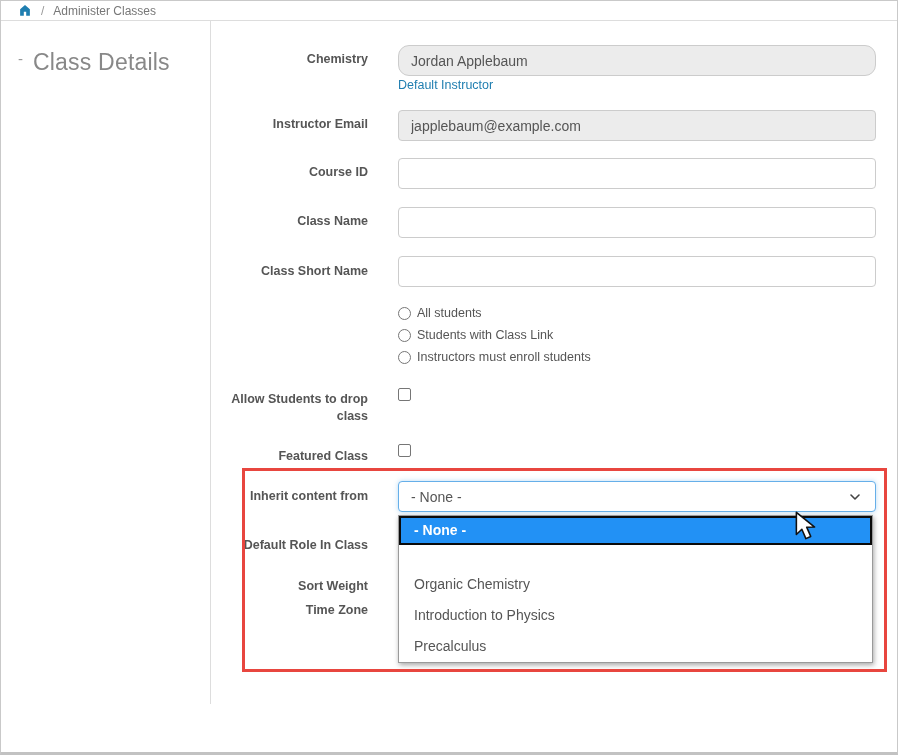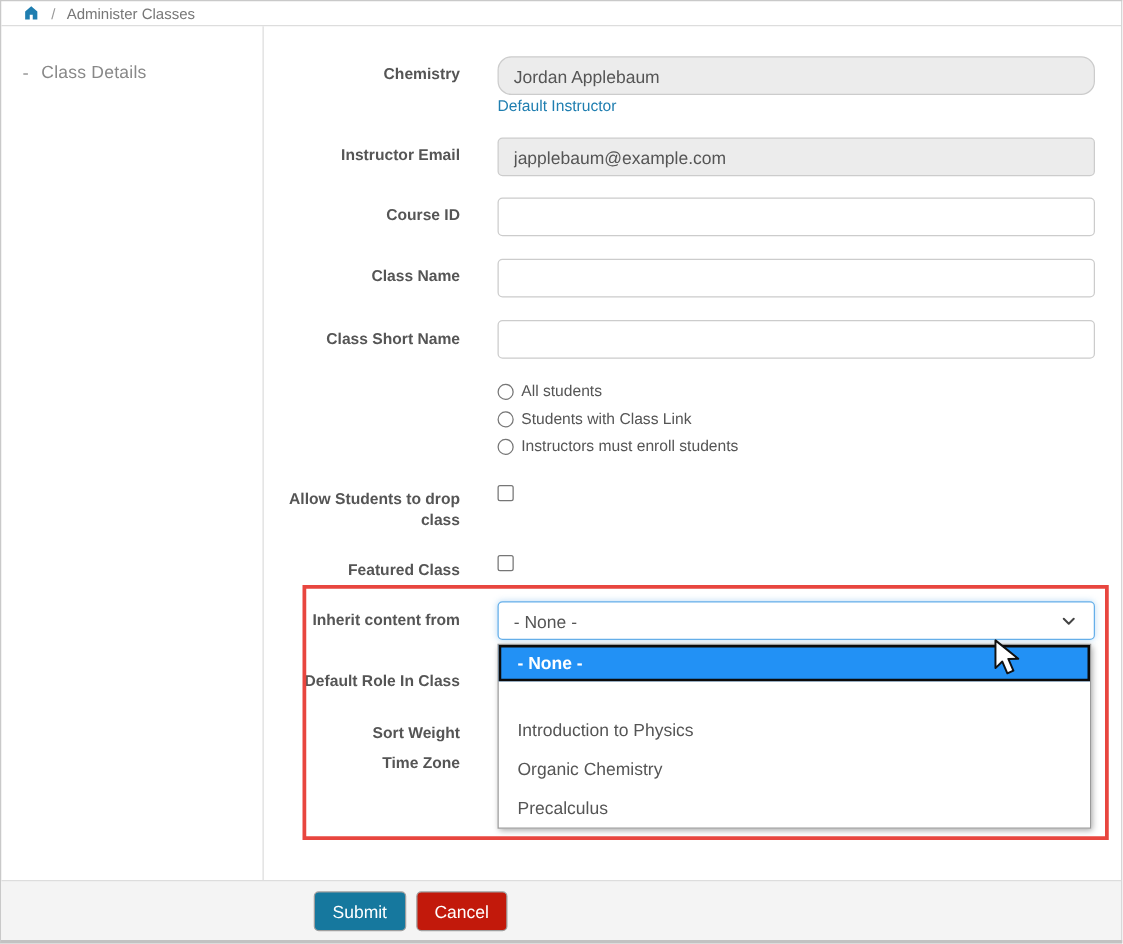--- a/index.html
+++ b/index.html
@@ -31,21 +31,21 @@
   
   .content { display: flex; height: 683px; }
 
   .sidebar {
     width: 210px;
     border-right: 1px solid #ddd;
     padding: 28px 0 0 17px;
   }
   .sidebar .section-head { display: flex; align-items: flex-start; gap: 10px; cursor: pointer; }
   .sidebar .collapse-toggle { color: #999; font-size: 15px; line-height: 20px; }
-  .sidebar .section-title { color: #888; font-size: 14px; letter-spacing: .2px; }
+  .sidebar .section-title { color: #888; font-size: 23px; letter-spacing: .2px; }
 
   .main { position: relative; flex: 1; }
 
   
   .flabel {
     position: absolute; left: 0; width: 157px;
     text-align: right;
     font-size: 12.5px; font-weight: bold; color: #555;
     line-height: 17px;
   }
@@ -210,38 +210,34 @@
         <span class="chev">
           <svg viewBox="0 0 24 24" width="16" height="16">
               <polyline points="6,9 12,15 18,9" fill="none" stroke="#444" stroke-width="2.4" stroke-linecap="round" stroke-linejoin="round"></polyline>
             </svg>
         </span>
       </div>
 
       <div class="dropdown-menu">
         <div class="dd-option highlighted">- None -</div>
         <div class="dd-option spacer"></div>
+        <div class="dd-option">Organic Chemistry</div>
         <div class="dd-option">Introduction to Physics</div>
-        <div class="dd-option">Organic Chemistry</div>
         <div class="dd-option">Precalculus</div>
       </div>
 
       <div class="flabel" style="top:516px">Default Role In Class</div>
       <div class="flabel" style="top:557px">Sort Weight</div>
       <div class="flabel" style="top:581px">Time Zone</div>
 
       <div class="red-annotation"></div>
 
       <div class="cursor">
         <svg viewBox="0 0 16 23" width="21" height="30">
           <path d="M1 1 L1 18 L5.2 14 L8.3 21.2 L12 19.5 L8.9 12.4 L15 12.3 Z" fill="#ffffff" stroke="#111" stroke-width="1.2" stroke-linejoin="round"></path>
         </svg>
       </div>
 
     </div>
   </div>
 
-  <div class="footer">
-    <button class="btn submit">Submit</button>
-    <button class="btn cancel">Cancel</button>
-  </div>
 
 </div>
 
 </body></html>

